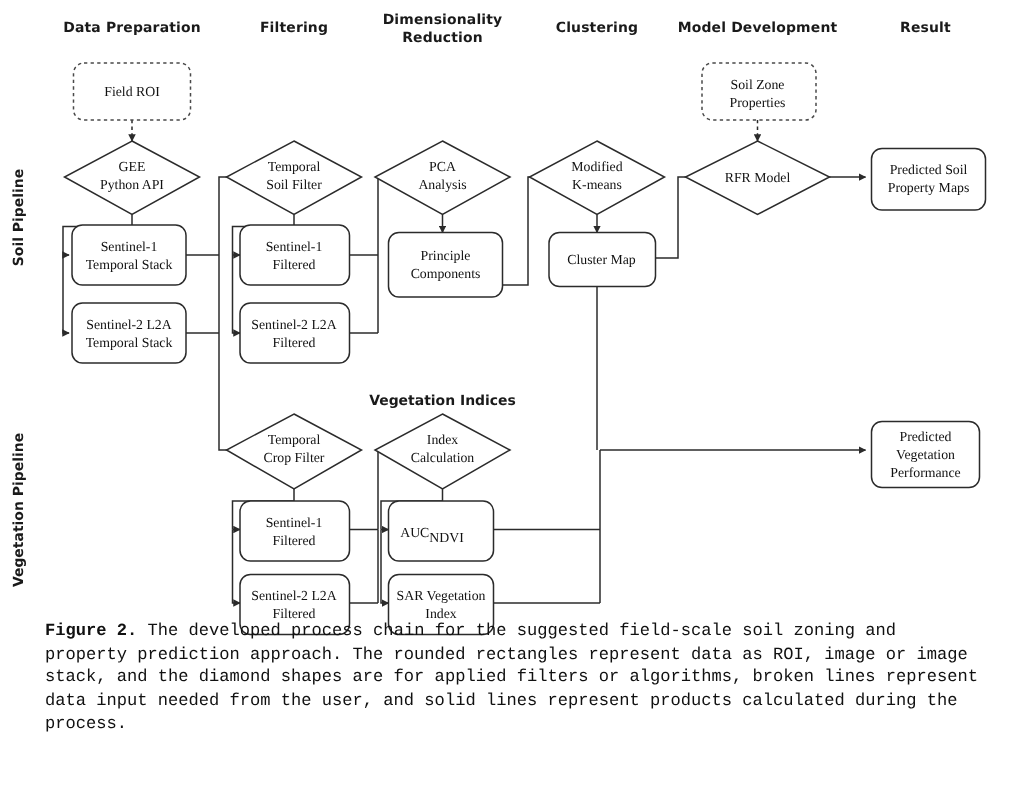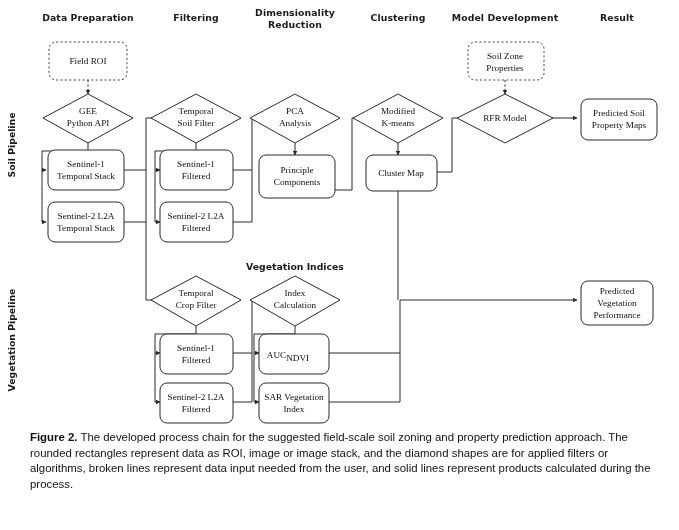--- a/index.html
+++ b/index.html
@@ -73,23 +73,23 @@
   }
   .conn-dash {
     stroke: #2b2b2b;
     stroke-width: 1;
     fill: none;
     stroke-dasharray: 2.2 2.2;
   }
   .caption {
     position: absolute;
     left: 30px;
-    top: 430px;
+    top: 414px;
     width: 628px;
-    font-family: Liberation Sans, sans-serif;
+    font-family: Liberation Mono, monospace;
     font-size: 11.4px;
     line-height: 15.6px;
     color: #111111;
     text-align: left;
   }
   .caption b { font-weight: bold; }
 </style>
 </head>
 <body>
 

